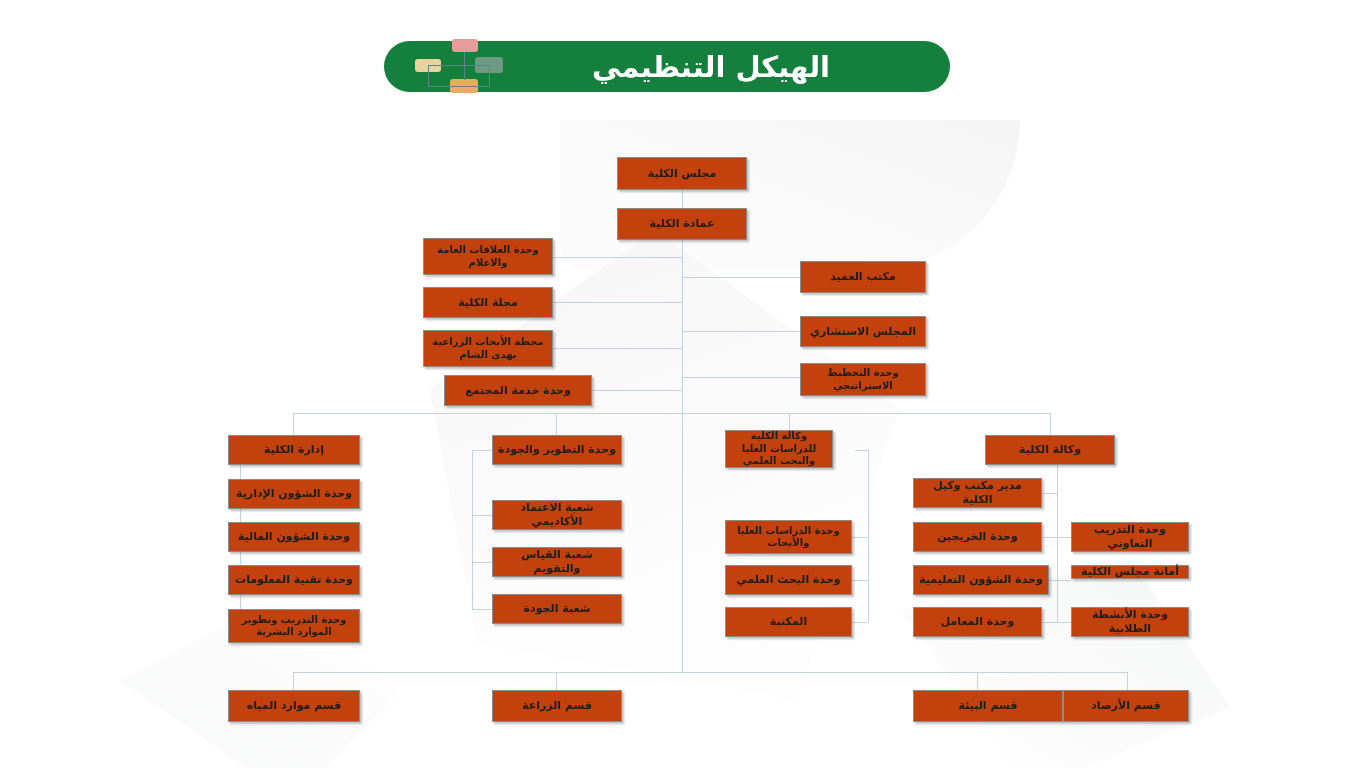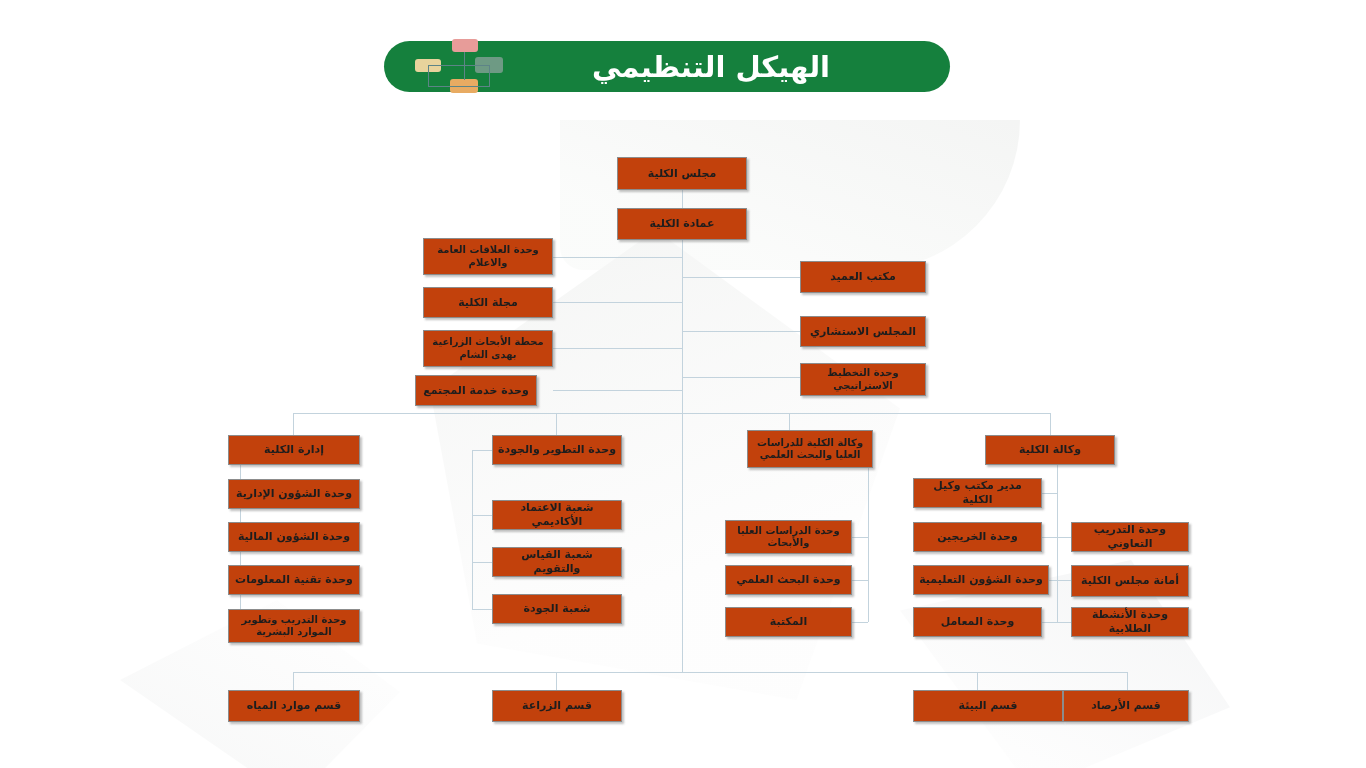--- a/index.html
+++ b/index.html
@@ -200,29 +200,29 @@
   <div class="ln-v" style="left:556px;top:672px;height:18px;"></div>
   <div class="ln-v" style="left:977px;top:672px;height:18px;"></div>
   <div class="ln-v" style="left:1127px;top:672px;height:18px;"></div>
 
   <div class="node" style="left:617px;top:157px;width:130px;height:33px;">مجلس الكلية</div>
   <div class="node" style="left:617px;top:208px;width:130px;height:32px;">عمادة الكلية</div>
 
   <div class="node two-line" style="left:423px;top:238px;width:130px;height:37px;">وحدة العلاقات العامة والاعلام</div>
   <div class="node" style="left:423px;top:287px;width:130px;height:31px;">مجلة الكلية</div>
   <div class="node two-line" style="left:423px;top:330px;width:130px;height:37px;">محطة الأبحاث الزراعية بهدى الشام</div>
-  <div class="node" style="left:415px;top:375px;width:122px;height:31px;">وحدة خدمة المجتمع</div>
+  <div class="node" style="left:444px;top:375px;width:148px;height:31px;">وحدة خدمة المجتمع</div>
 
   <div class="node" style="left:800px;top:261px;width:126px;height:32px;">مكتب العميد</div>
   <div class="node" style="left:800px;top:316px;width:126px;height:31px;">المجلس الاستشاري</div>
   <div class="node two-line" style="left:800px;top:363px;width:126px;height:33px;">وحدة التخطيط الاستراتيجي</div>
 
   <div class="node" style="left:228px;top:435px;width:132px;height:30px;">إدارة الكلية</div>
   <div class="node" style="left:492px;top:435px;width:130px;height:30px;">وحدة التطوير والجودة</div>
-  <div class="node two-line" style="left:747px;top:430px;width:126px;height:38px;">وكالة الكلية للدراسات العليا والبحث العلمي</div>
+  <div class="node two-line" style="left:725px;top:430px;width:108px;height:38px;">وكالة الكلية للدراسات العليا والبحث العلمي</div>
   <div class="node" style="left:985px;top:435px;width:130px;height:30px;">وكالة الكلية</div>
 
   <div class="node" style="left:228px;top:479px;width:132px;height:30px;">وحدة الشؤون الإدارية</div>
   <div class="node" style="left:228px;top:522px;width:132px;height:30px;">وحدة الشؤون المالية</div>
   <div class="node" style="left:228px;top:565px;width:132px;height:30px;">وحدة تقنية المعلومات</div>
   <div class="node two-line" style="left:228px;top:609px;width:132px;height:34px;">وحدة التدريب وتطوير الموارد البشرية</div>
 
   <div class="node" style="left:492px;top:500px;width:130px;height:30px;">شعبة الاعتماد الأكاديمي</div>
   <div class="node" style="left:492px;top:547px;width:130px;height:30px;">شعبة القياس والتقويم</div>
   <div class="node" style="left:492px;top:594px;width:130px;height:30px;">شعبة الجودة</div>
@@ -230,21 +230,21 @@
   <div class="node two-line" style="left:725px;top:520px;width:127px;height:34px;">وحدة الدراسات العليا والأبحاث</div>
   <div class="node" style="left:725px;top:565px;width:127px;height:30px;">وحدة البحث العلمي</div>
   <div class="node" style="left:725px;top:607px;width:127px;height:30px;">المكتبة</div>
 
   <div class="node" style="left:913px;top:478px;width:129px;height:30px;">مدير مكتب وكيل الكلية</div>
   <div class="node" style="left:913px;top:522px;width:129px;height:30px;">وحدة الخريجين</div>
   <div class="node" style="left:913px;top:565px;width:136px;height:30px;">وحدة الشؤون التعليمية</div>
   <div class="node" style="left:913px;top:607px;width:129px;height:30px;">وحدة المعامل</div>
 
   <div class="node" style="left:1071px;top:522px;width:118px;height:30px;">وحدة التدريب التعاوني</div>
-  <div class="node" style="left:1071px;top:565px;width:118px;height:32px;">أمانة مجلس الكلية</div>
+  <div class="node" style="left:1071px;top:565px;width:118px;height:14px;">أمانة مجلس الكلية</div>
   <div class="node" style="left:1071px;top:607px;width:118px;height:30px;">وحدة الأنشطة الطلابية</div>
 
   <div class="node" style="left:228px;top:690px;width:132px;height:32px;">قسم موارد المياه</div>
   <div class="node" style="left:492px;top:690px;width:130px;height:32px;">قسم الزراعة</div>
   <div class="node" style="left:913px;top:690px;width:150px;height:32px;">قسم البيئة</div>
   <div class="node" style="left:1063px;top:690px;width:126px;height:32px;">قسم الأرصاد</div>
 
 </div>
 
 </body></html>

